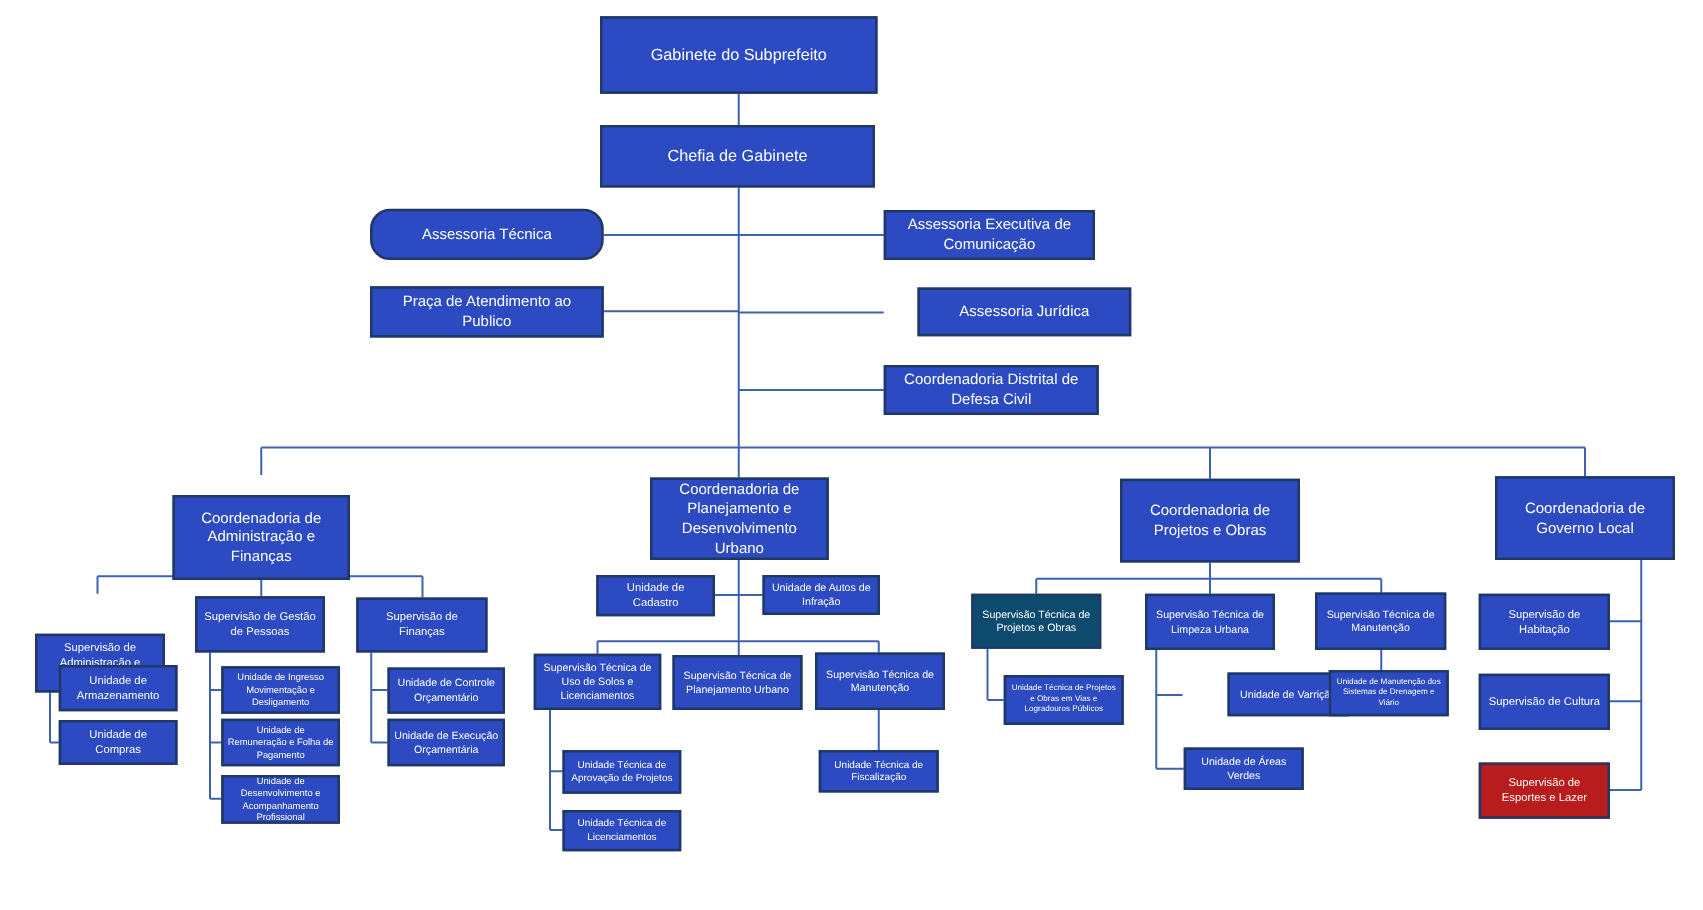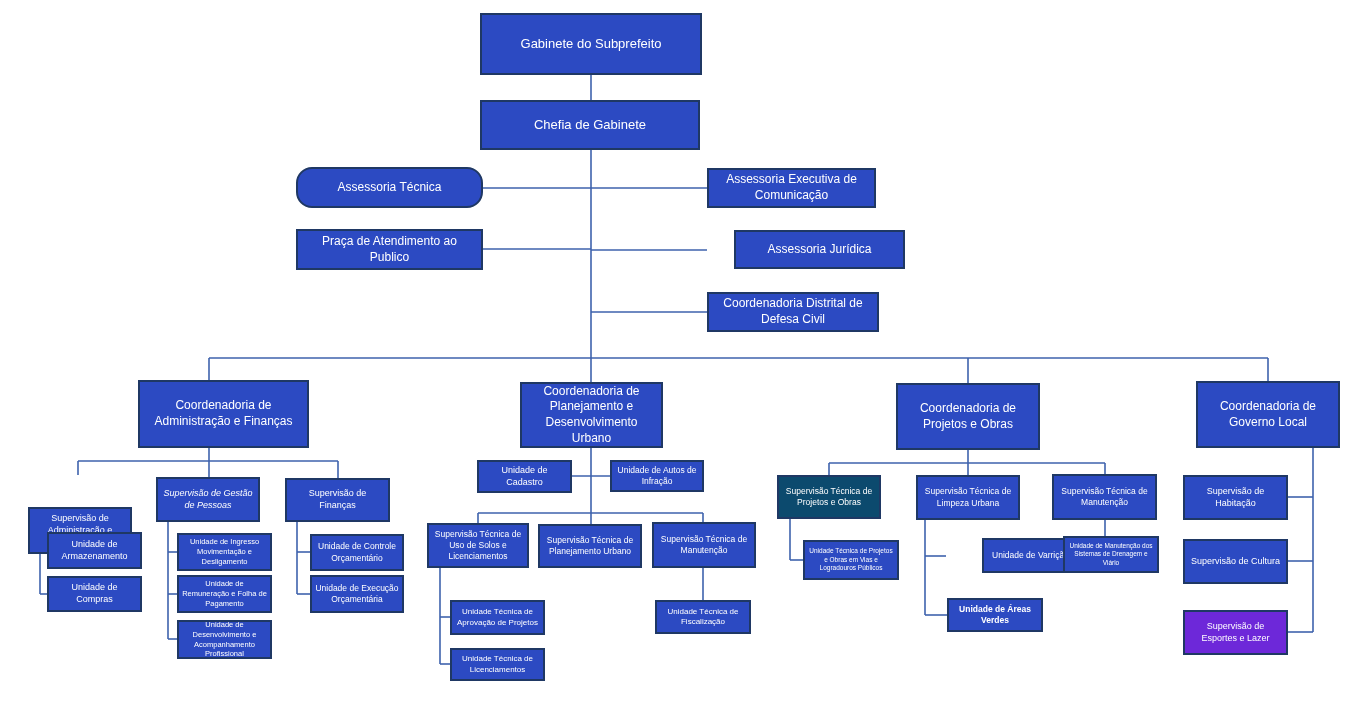--- a/index.html
+++ b/index.html
@@ -100,26 +100,26 @@
       <line x1="1288" y1="632" x2="1313" y2="632" stroke="#3e62ad"></line>
     </svg>
 
 <div class="node" style="left: 480px; top: 13px; width: 222px; height: 62px; font-size: 13px; background: rgb(44, 74, 194); border-color: rgb(31, 56, 100); color: rgb(255, 255, 255);">Gabinete do Subprefeito</div>
     <div class="node" style="left: 480px; top: 100px; width: 220px; height: 50px; font-size: 13px; background: rgb(44, 74, 194); border-color: rgb(31, 56, 100); color: rgb(255, 255, 255);">Chefia de Gabinete</div>
     <div class="node" style="left: 296px; top: 167px; width: 187px; height: 41px; font-size: 12px; background: rgb(44, 74, 194); border-color: rgb(31, 56, 100); color: rgb(255, 255, 255); border-radius: 16px;">Assessoria Técnica</div>
     <div class="node" style="left: 707px; top: 168px; width: 169px; height: 40px; font-size: 12px; background: rgb(44, 74, 194); border-color: rgb(31, 56, 100); color: rgb(255, 255, 255);">Assessoria Executiva de Comunicação</div>
     <div class="node" style="left: 296px; top: 229px; width: 187px; height: 41px; font-size: 12px; background: rgb(44, 74, 194); border-color: rgb(31, 56, 100); color: rgb(255, 255, 255);">Praça de Atendimento ao Publico</div>
     <div class="node" style="left: 707px; top: 230px; width: 171px; height: 39px; font-size: 12px; background: rgb(44, 74, 194); border-color: rgb(31, 56, 100); color: rgb(255, 255, 255); margin-left: 27px;">Assessoria Jurídica</div>
     <div class="node" style="left: 707px; top: 292px; width: 172px; height: 40px; font-size: 12px; background: rgb(44, 74, 194); border-color: rgb(31, 56, 100); color: rgb(255, 255, 255);">Coordenadoria Distrital de Defesa Civil</div>
-    <div class="node" style="left: 138px; top: 380px; width: 171px; height: 68px; font-size: 12px; background: rgb(44, 74, 194); border-color: rgb(31, 56, 100); color: rgb(255, 255, 255);">Coordenadoria de Administração e Finanças</div>
+    <div class="node" style="left: 138px; top: 396px; width: 142px; height: 68px; font-size: 12px; background: rgb(44, 74, 194); border-color: rgb(31, 56, 100); color: rgb(255, 255, 255);">Coordenadoria de Administração e Finanças</div>
     <div class="node" style="left: 520px; top: 382px; width: 143px; height: 66px; font-size: 12px; background: rgb(44, 74, 194); border-color: rgb(31, 56, 100); color: rgb(255, 255, 255);">Coordenadoria de Planejamento e Desenvolvimento Urbano</div>
     <div class="node" style="left: 896px; top: 383px; width: 144px; height: 67px; font-size: 12px; background: rgb(44, 74, 194); border-color: rgb(31, 56, 100); color: rgb(255, 255, 255);">Coordenadoria de Projetos e Obras</div>
     <div class="node" style="left: 1196px; top: 381px; width: 144px; height: 67px; font-size: 12px; background: rgb(44, 74, 194); border-color: rgb(31, 56, 100); color: rgb(255, 255, 255);">Coordenadoria de Governo Local</div>
     <div class="node" style="left: 28px; top: 475px; width: 104px; height: 47px; font-size: 9px; background: rgb(44, 74, 194); border-color: rgb(31, 56, 100); color: rgb(255, 255, 255); margin-top: 32px;">Supervisão de Administração e Suprimentos</div>
-    <div class="node" style="left: 156px; top: 477px; width: 104px; height: 45px; font-size: 9px; background: rgb(44, 74, 194); border-color: rgb(31, 56, 100); color: rgb(255, 255, 255); font-style: italic;">Supervisão de Gestão de Pessoas</div>
+    <div class="node" style="left: 156px; top: 477px; width: 104px; height: 45px; font-size: 9px; background: rgb(44, 74, 194); border-color: rgb(31, 56, 100); color: rgb(255, 255, 255);">Supervisão de Gestão de Pessoas</div>
     <div class="node" style="left: 285px; top: 478px; width: 105px; height: 44px; font-size: 9px; background: rgb(44, 74, 194); border-color: rgb(31, 56, 100); color: rgb(255, 255, 255);">Supervisão de Finanças</div>
     <div class="node" style="left: 47px; top: 532px; width: 95px; height: 37px; font-size: 9px; background: rgb(44, 74, 194); border-color: rgb(31, 56, 100); color: rgb(255, 255, 255);">Unidade de Armazenamento</div>
     <div class="node" style="left: 47px; top: 576px; width: 95px; height: 36px; font-size: 9px; background: rgb(44, 74, 194); border-color: rgb(31, 56, 100); color: rgb(255, 255, 255);">Unidade de Compras</div>
     <div class="node" style="left: 177px; top: 533px; width: 95px; height: 38px; font-size: 7.5px; background: rgb(44, 74, 194); border-color: rgb(31, 56, 100); color: rgb(255, 255, 255);">Unidade de Ingresso Movimentação e Desligamento</div>
     <div class="node" style="left: 177px; top: 575px; width: 95px; height: 38px; font-size: 7.5px; background: rgb(44, 74, 194); border-color: rgb(31, 56, 100); color: rgb(255, 255, 255);">Unidade de Remuneração e Folha de Pagamento</div>
     <div class="node" style="left: 177px; top: 620px; width: 95px; height: 39px; font-size: 7.5px; background: rgb(44, 74, 194); border-color: rgb(31, 56, 100); color: rgb(255, 255, 255);">Unidade de Desenvolvimento e Acompanhamento Profissional</div>
     <div class="node" style="left: 310px; top: 534px; width: 94px; height: 37px; font-size: 8.5px; background: rgb(44, 74, 194); border-color: rgb(31, 56, 100); color: rgb(255, 255, 255);">Unidade de Controle Orçamentário</div>
     <div class="node" style="left: 310px; top: 575px; width: 94px; height: 38px; font-size: 8.5px; background: rgb(44, 74, 194); border-color: rgb(31, 56, 100); color: rgb(255, 255, 255);">Unidade de Execução Orçamentária</div>
     <div class="node" style="left: 477px; top: 460px; width: 95px; height: 33px; font-size: 9px; background: rgb(44, 74, 194); border-color: rgb(31, 56, 100); color: rgb(255, 255, 255);">Unidade de Cadastro</div>
     <div class="node" style="left: 610px; top: 460px; width: 94px; height: 32px; font-size: 8.5px; background: rgb(44, 74, 194); border-color: rgb(31, 56, 100); color: rgb(255, 255, 255);">Unidade de Autos de Infração</div>
@@ -127,18 +127,18 @@
     <div class="node" style="left: 538px; top: 524px; width: 104px; height: 44px; font-size: 8.5px; background: rgb(44, 74, 194); border-color: rgb(31, 56, 100); color: rgb(255, 255, 255);">Supervisão Técnica de Planejamento Urbano</div>
     <div class="node" style="left: 652px; top: 522px; width: 104px; height: 46px; font-size: 8.5px; background: rgb(44, 74, 194); border-color: rgb(31, 56, 100); color: rgb(255, 255, 255);">Supervisão Técnica de Manutenção</div>
     <div class="node" style="left: 450px; top: 600px; width: 95px; height: 35px; font-size: 8px; background: rgb(44, 74, 194); border-color: rgb(31, 56, 100); color: rgb(255, 255, 255);">Unidade Técnica de Aprovação de Projetos</div>
     <div class="node" style="left: 450px; top: 648px; width: 95px; height: 33px; font-size: 8px; background: rgb(44, 74, 194); border-color: rgb(31, 56, 100); color: rgb(255, 255, 255);">Unidade Técnica de Licenciamentos</div>
     <div class="node" style="left: 655px; top: 600px; width: 96px; height: 34px; font-size: 8px; background: rgb(44, 74, 194); border-color: rgb(31, 56, 100); color: rgb(255, 255, 255);">Unidade Técnica de Fiscalização</div>
     <div class="node" style="left: 777px; top: 475px; width: 104px; height: 44px; font-size: 8.5px; background: #0c4a6e; border-color: rgb(31, 56, 100); color: rgb(255, 255, 255);">Supervisão Técnica de Projetos e Obras</div>
     <div class="node" style="left: 916px; top: 475px; width: 104px; height: 45px; font-size: 8.5px; background: rgb(44, 74, 194); border-color: rgb(31, 56, 100); color: rgb(255, 255, 255);">Supervisão Técnica de Limpeza Urbana</div>
     <div class="node" style="left: 1052px; top: 474px; width: 105px; height: 46px; font-size: 8.5px; background: rgb(44, 74, 194); border-color: rgb(31, 56, 100); color: rgb(255, 255, 255);">Supervisão Técnica de Manutenção</div>
     <div class="node" style="left: 803px; top: 540px; width: 96px; height: 40px; font-size: 6.5px; background: rgb(44, 74, 194); border-color: rgb(31, 56, 100); color: rgb(255, 255, 255);">Unidade Técnica de Projetos e Obras em Vias e Logradouros Públicos</div>
     <div class="node" style="left: 946px; top: 538px; width: 97px; height: 35px; font-size: 8.5px; background: rgb(44, 74, 194); border-color: rgb(31, 56, 100); color: rgb(255, 255, 255); margin-left: 36px;">Unidade de Varrição</div>
-    <div class="node" style="left: 947px; top: 598px; width: 96px; height: 34px; font-size: 8.5px; background: rgb(44, 74, 194); border-color: rgb(31, 56, 100); color: rgb(255, 255, 255); font-weight: bold;">Unidade de Áreas Verdes</div>
+    <div class="node" style="left: 947px; top: 598px; width: 96px; height: 34px; font-size: 8.5px; background: rgb(44, 74, 194); border-color: rgb(31, 56, 100); color: rgb(255, 255, 255);">Unidade de Áreas Verdes</div>
     <div class="node" style="left: 1063px; top: 536px; width: 96px; height: 37px; font-size: 6.5px; background: rgb(44, 74, 194); border-color: rgb(31, 56, 100); color: rgb(255, 255, 255);">Unidade de Manutenção dos Sistemas de Drenagem e Viário</div>
     <div class="node" style="left: 1183px; top: 475px; width: 105px; height: 45px; font-size: 9px; background: rgb(44, 74, 194); border-color: rgb(31, 56, 100); color: rgb(255, 255, 255);">Supervisão de Habitação</div>
     <div class="node" style="left: 1183px; top: 539px; width: 105px; height: 45px; font-size: 9px; background: rgb(44, 74, 194); border-color: rgb(31, 56, 100); color: rgb(255, 255, 255);">Supervisão de Cultura</div>
-    <div class="node" style="left: 1183px; top: 610px; width: 105px; height: 45px; font-size: 9px; background: #6d28d9; border-color: rgb(31, 56, 100); color: rgb(255, 255, 255);">Supervisão de Esportes e Lazer</div>
+    <div class="node" style="left: 1183px; top: 610px; width: 105px; height: 45px; font-size: 9px; background: #b91c1c; border-color: rgb(31, 56, 100); color: rgb(255, 255, 255);">Supervisão de Esportes e Lazer</div>
   </div>
 
 </body></html>

